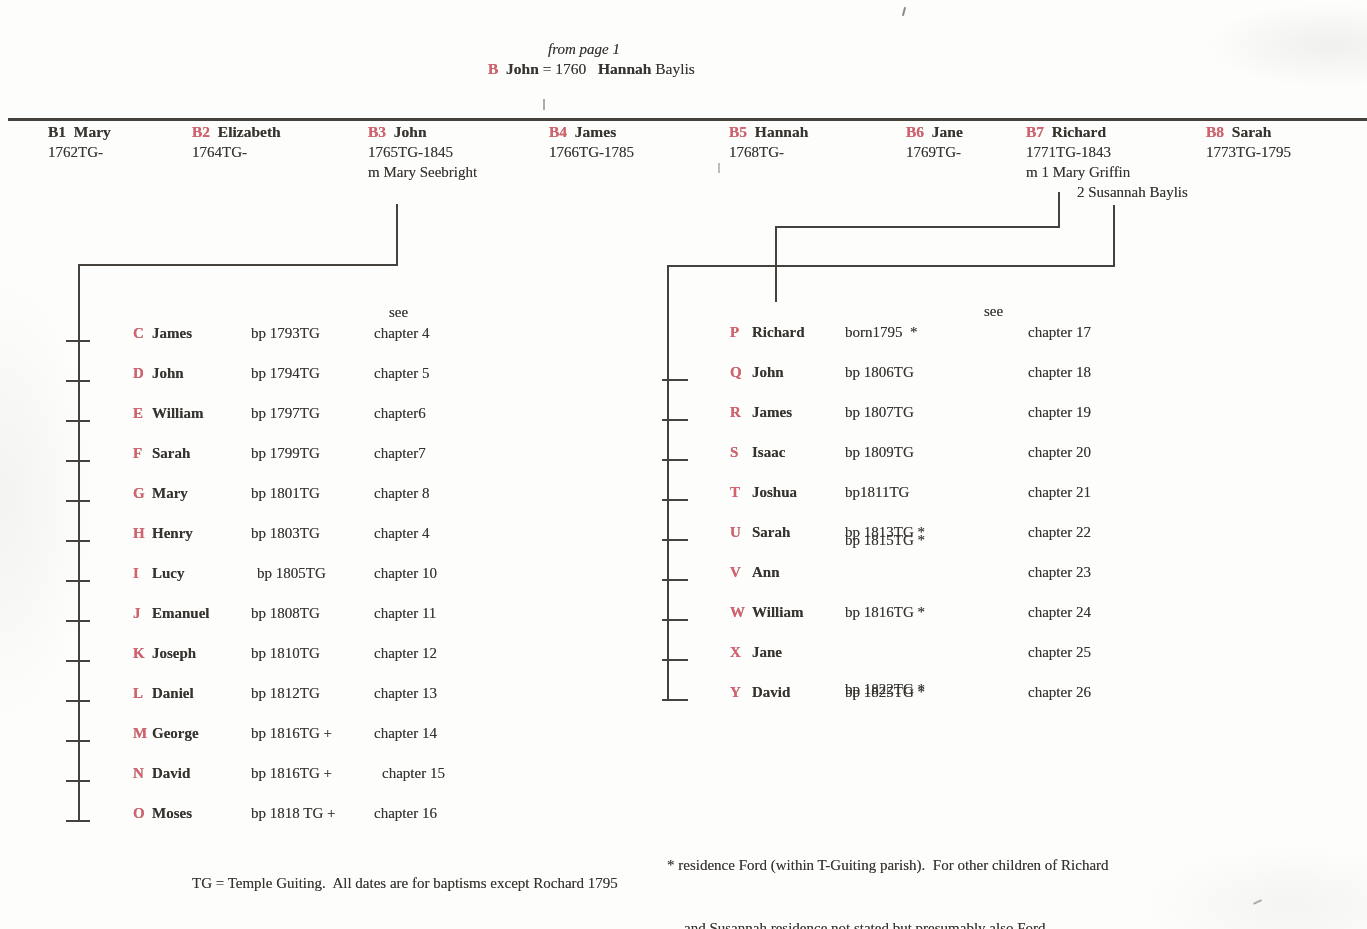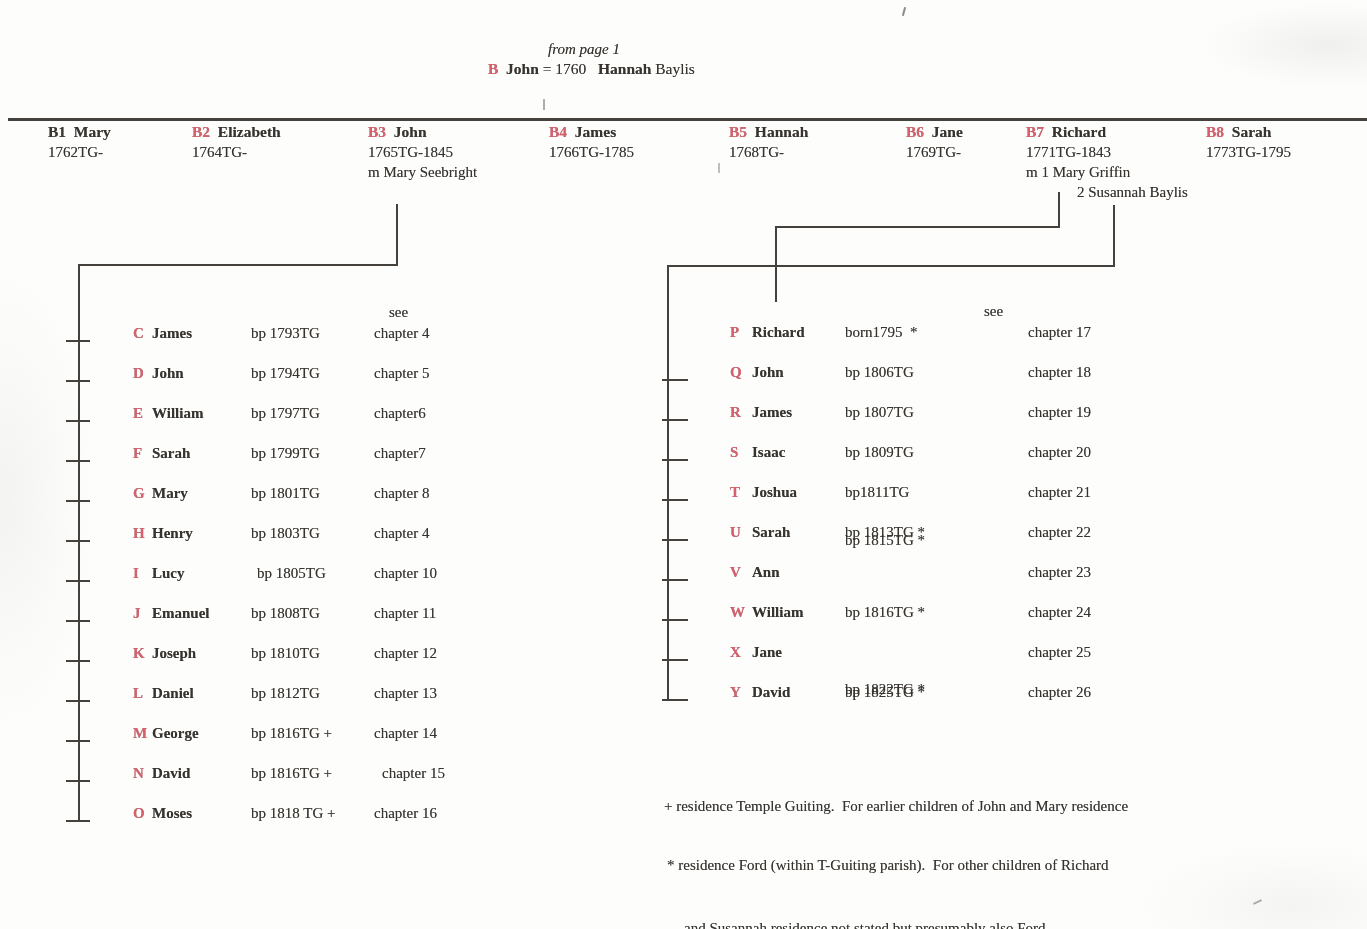--- a/index.html
+++ b/index.html
@@ -229,25 +229,25 @@
       </div>
       <div>
         <div class="abs ink fs15 red" style="left:730px;top:682px;">Y</div>
         <div class="abs ink fs15 b" style="left:752px;top:682px;">David</div>
         <div class="abs ink fs15" style="left:845px;top:682px;">bp 1825TG *</div>
         <div class="abs ink fs15" style="left:1028px;top:682px;">chapter 26</div>
       </div>
     </div>
 
   <div class="abs ink note" style="left:664px;top:754px;">
-    <div>+ residence Temple Guiting.  For earlier children of John and Mary residence</div>
   </div>
   <div class="abs ink note" style="left:667px;top:813px;">
     <div>* residence Ford (within T-Guiting parish).  For other children of Richard</div>
     <div style="margin-left:17px;">and Susannah residence not stated but presumably also Ford</div>
   </div>
+  <div class="abs ink fs15" style="left:192px;top:873px;">TG = Temple Guiting.  All dates are for baptisms except Rochard 1795</div>
 
   <div class="artifact" style="left:903px;top:7px;width:2px;height:9px;transform:rotate(14deg);"></div>
   <div class="artifact" style="left:543px;top:99px;width:2px;height:11px;opacity:.7;"></div>
   <div class="artifact" style="left:718px;top:163px;width:2px;height:10px;opacity:.55;"></div>
   <div class="artifact" style="left:1253px;top:901px;width:9px;height:2px;transform:rotate(-25deg);opacity:.7;"></div>
 
 </div>
 
 </body></html>

